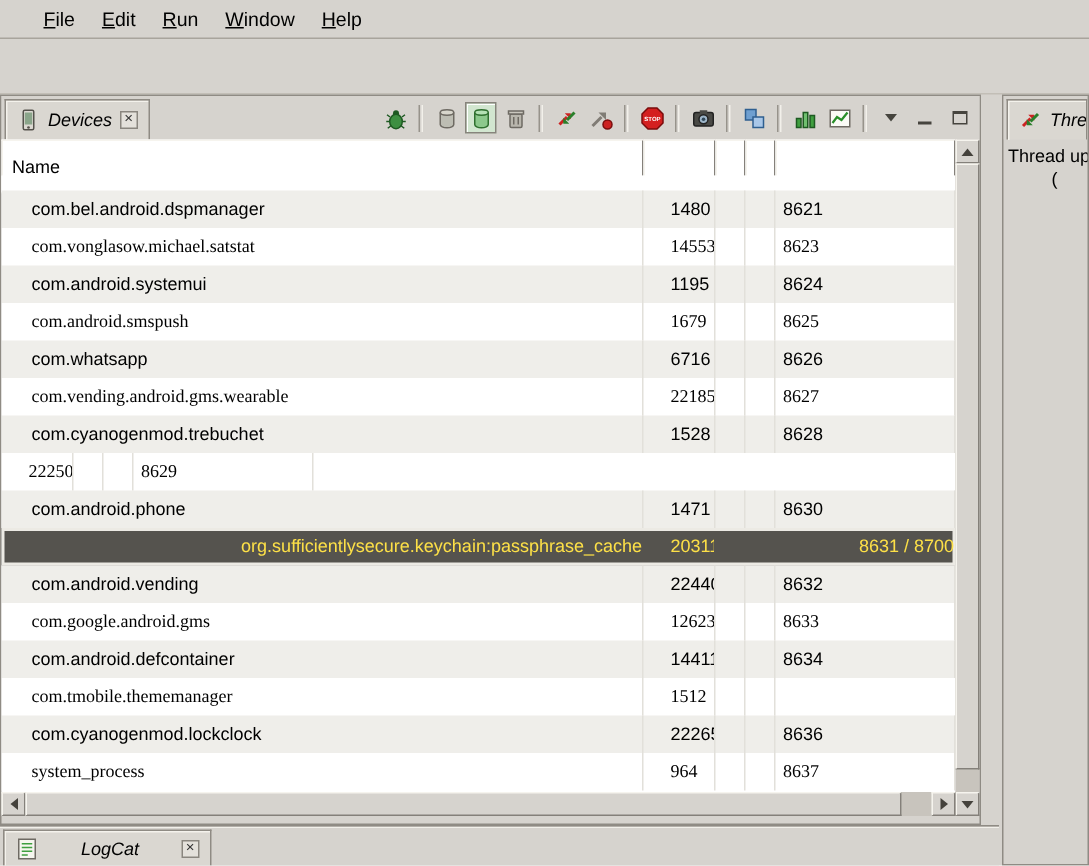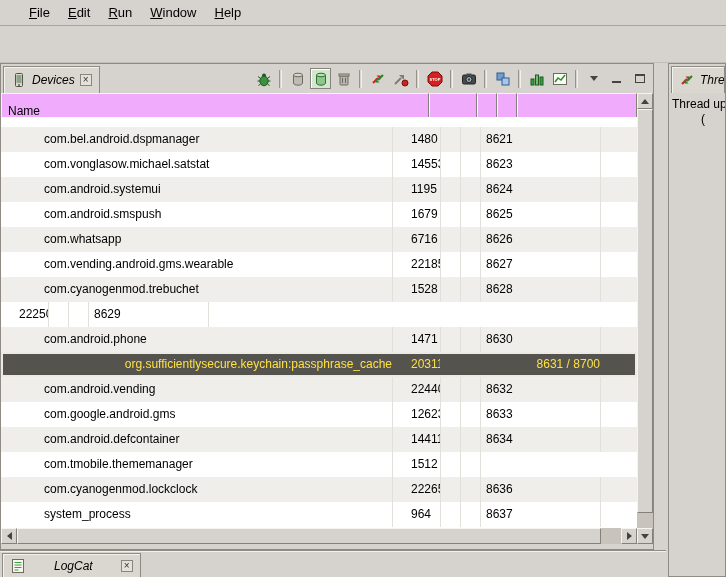--- a/index.html
+++ b/index.html
@@ -34,35 +34,35 @@
   .tb-icons{position:absolute;right:3px;top:3px;height:23px;display:flex;align-items:center;gap:2px;}
   .tbi{width:21px;height:21px;display:flex;align-items:center;justify-content:center;cursor:pointer;}
   .tbi.pressed{background:#d2e6d0;border:1px solid #87837c;box-shadow:inset 1px 1px 0 #fff;}
   .tbsep{width:3px;height:18px;border-left:1px solid #97938b;border-right:1px solid #f2f0ea;margin:0 3px;}
   .vmenu-tri{width:0;height:0;border-left:4px solid transparent;border-right:4px solid transparent;
     border-top:5px solid #46443e;}
   .min-glyph{width:9px;height:8px;border-bottom:2px solid #46443e;}
   .max-glyph{width:10px;height:9px;border:1px solid #46443e;border-top:2px solid #46443e;}
   
   .thead{position:absolute;top:29px;left:0;width:636px;height:24px;display:flex;}
-  .hcell{height:36px;background:#f0abfc;border:1px solid;border-color:#f6f4ee #84807a #84807a #f6f4ee;
+  .hcell{height:36px;background:#ffffff;border:1px solid;border-color:#f6f4ee #84807a #84807a #f6f4ee;
     display:flex;align-items:center;padding-left:6px;overflow:hidden;cursor:default;}
   .hc-name{width:428px;}
   .hc-pid{width:48px;}
   .hc-s{width:20px;}
   .hc-port{width:120px;}
   .tbody{position:absolute;top:53px;left:0;width:636px;height:411px;background:#fff;overflow:hidden;}
   .row-sliver{height:10px;background:#fff;}
   .trow{display:flex;height:25px;line-height:25px;cursor:default;}
   .trow.even{background:#efeeea;}
-  .trow.odd{background:#ffffff;}
+  .trow.odd{background:#ffffff;font-family:Liberation Serif, serif;}
   .trow.selected{background:#55534e;color:#fde047;box-shadow:inset 0 0 0 2px #eceae4;text-align:right;}
   .cell{height:25px;overflow:hidden;white-space:nowrap;border-right:1px solid #e2e0da;}
   .trow.selected .cell{border-right-color:transparent;}
-  .c-name{width:392px;padding-left:43px;}
+  .c-name{width:428px;padding-left:20px;}
   .c-pid{width:48px;padding-left:18px;}
   .c-s1,.c-s2{width:20px;}
   .c-port{width:120px;padding-left:5px;}
   
   .vscroll{position:absolute;top:29px;left:636px;width:16px;height:451px;background:#c8c4bd;}
   .hscroll{position:absolute;top:464px;left:0;width:636px;height:16px;background:#c8c4bd;}
   .sbtn{position:absolute;width:16px;height:16px;background:#d6d3ce;
     border:1px solid;border-color:#f6f4ee #84807a #84807a #f6f4ee;
     display:flex;align-items:center;justify-content:center;cursor:pointer;}
   .arr-up{width:0;height:0;border-left:4px solid transparent;border-right:4px solid transparent;border-bottom:5px solid #45423c;}

